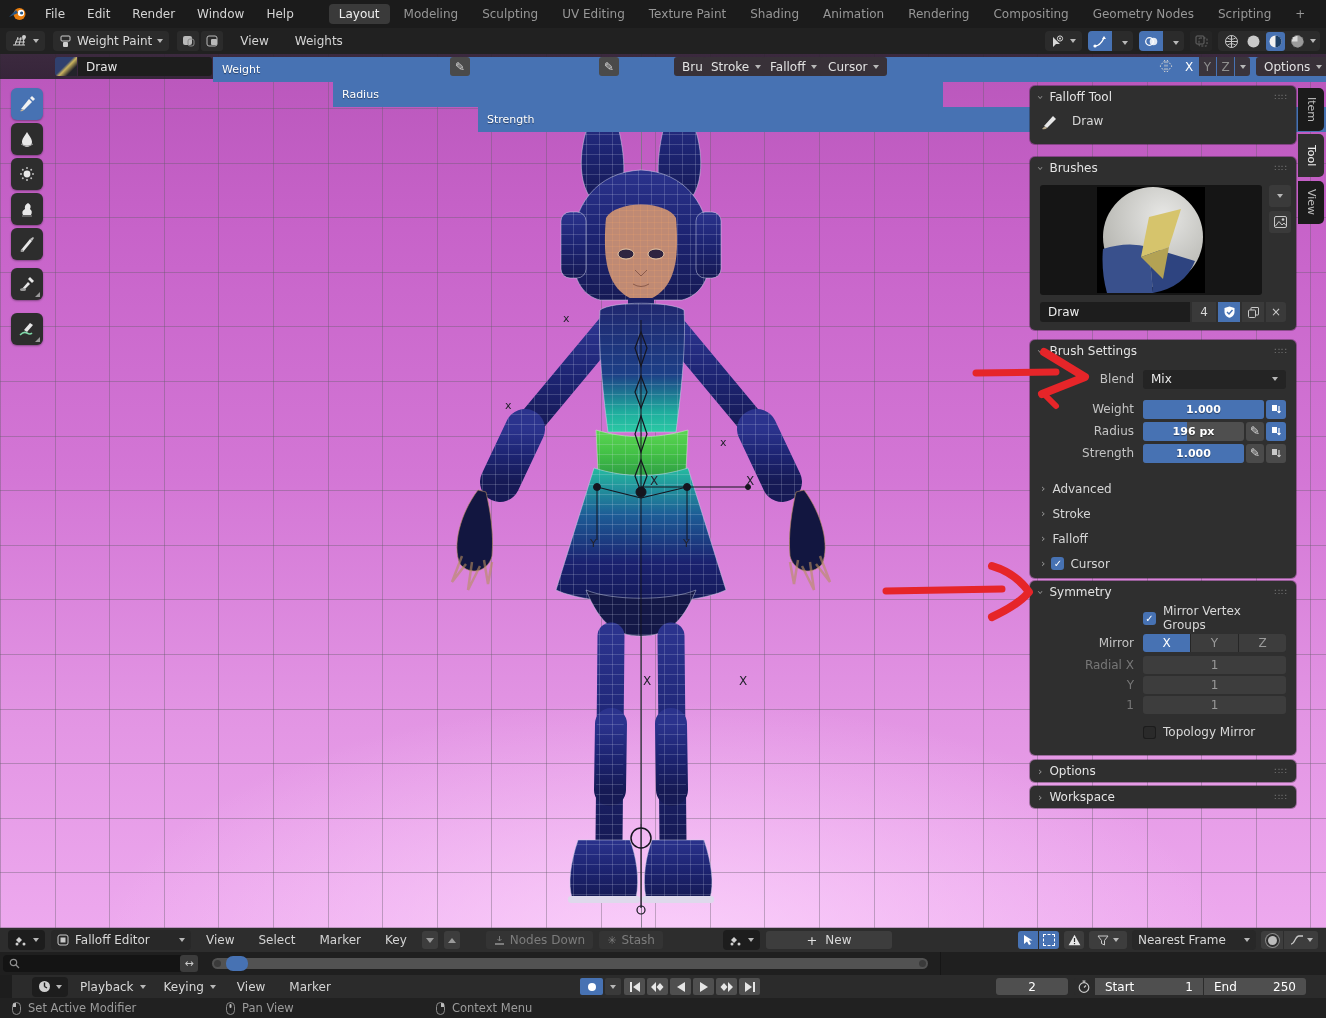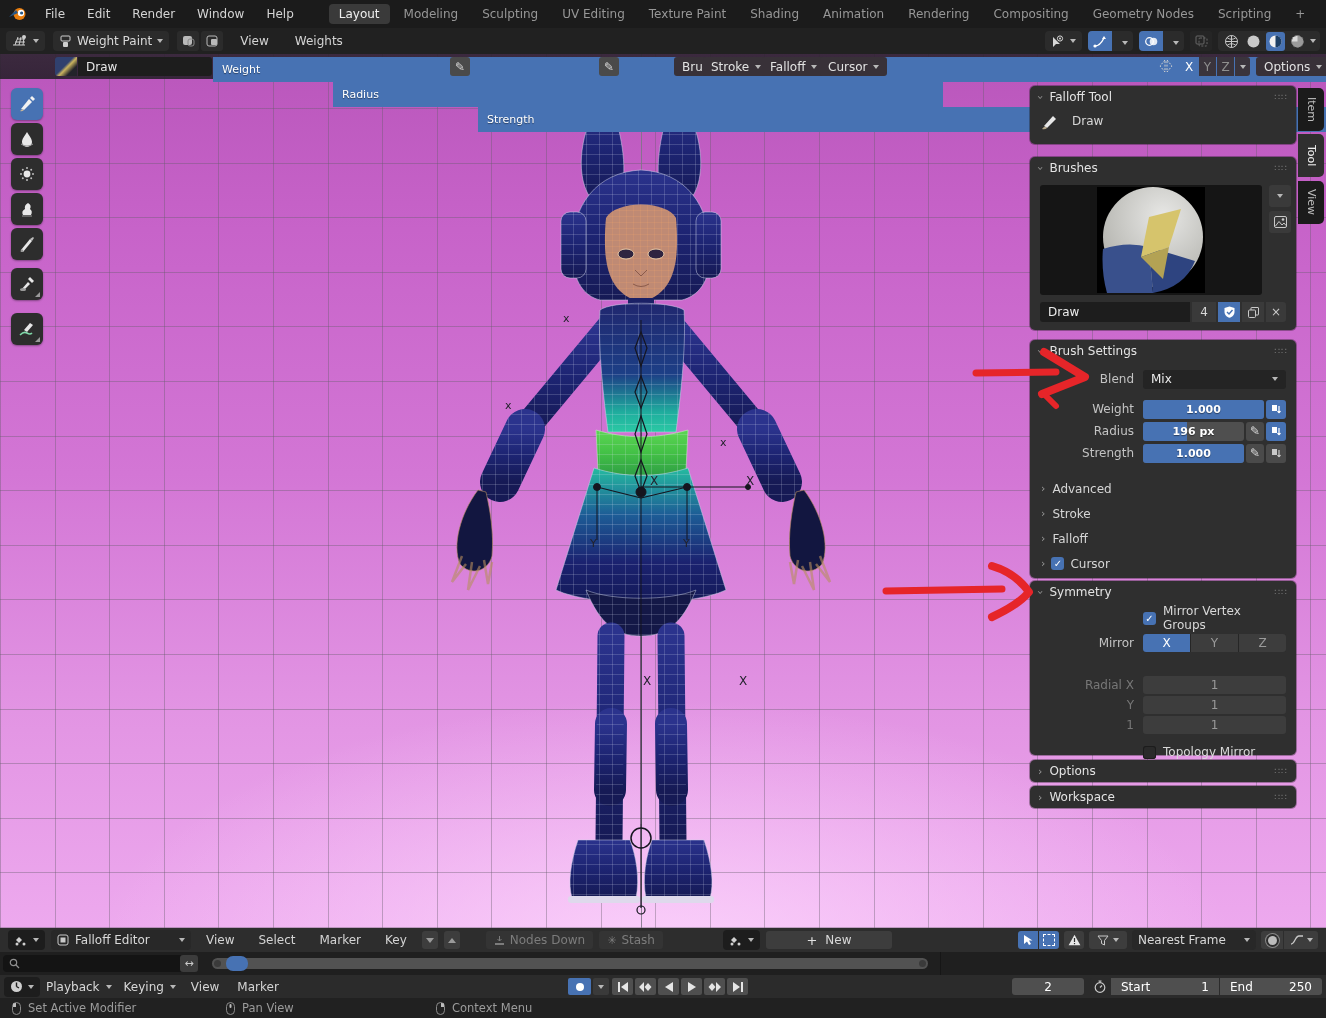--- a/index.html
+++ b/index.html
@@ -67,21 +67,21 @@
        writing-mode:vertical-rl;text-orientation:sideways;display:flex;align-items:center;justify-content:center;font-size:11px;}
   .tab.active{background:#2f2f2f;color:#eee;}
   
   #dopehead{top:928px;left:0;right:0;height:24px;background:#2d2d2d;display:flex;align-items:center;padding:0 8px;gap:6px;}
   #dopescrub{top:952px;left:0;right:0;height:23px;background:#1f1f1f;}
   .dbtn{height:18px;background:#3d3d3d;border-radius:3px;display:inline-flex;align-items:center;justify-content:center;padding:0 8px;gap:5px;}
   .dbtn.disabled{color:#7c7c7c;background:#343434;}
   .dbtn.blue{background:#4772b3;color:#fff;}
   .framenum{position:absolute;top:5px;font-size:9px;color:rgba(175,175,175,.55);}
   
-  #playbar{top:975px;left:0;right:0;height:23px;background:#2b2b2b;display:flex;align-items:center;padding:0 4px;}
+  #playbar{top:975px;left:12px;right:0;height:23px;background:#2b2b2b;display:flex;align-items:center;padding:0 20px;gap:6px;}
   .tpt{width:21px;height:17px;background:#4f4f4f;border-radius:2px;display:inline-flex;align-items:center;justify-content:center;}
   
   #statusbar{top:998px;left:0;right:0;height:20px;background:#212121;color:#9b9b9b;font-size:11.5px;}
   .statusitem{position:absolute;top:0;height:20px;display:flex;align-items:center;gap:7px;}
   
   #arrows{left:0;top:0;width:1326px;height:1018px;z-index:60;pointer-events:none;}
 </style>
 </head>
 <body>
 
@@ -627,21 +627,21 @@
       <div class="prow" style="margin-top:7px">
         <span class="plabel">Mirror</span>
         <span class="pctrl">
             <span class="seg">
           <div class="on">X</div>
           <div>Y</div>
           <div>Z</div>
         </span>
           </span>
       </div>
-      <div class="prow" style="margin-top:24px">
+      <div class="prow" style="margin-top:4px">
         <span class="plabel" style="color:#777">Radial X</span>
         <span class="pctrl">
             <span class="numfield">1</span>
           </span>
       </div>
       <div class="prow" style="margin-top:2px">
         <span class="plabel" style="color:#777">Y</span>
         <span class="pctrl">
             <span class="numfield">1</span>
           </span>

